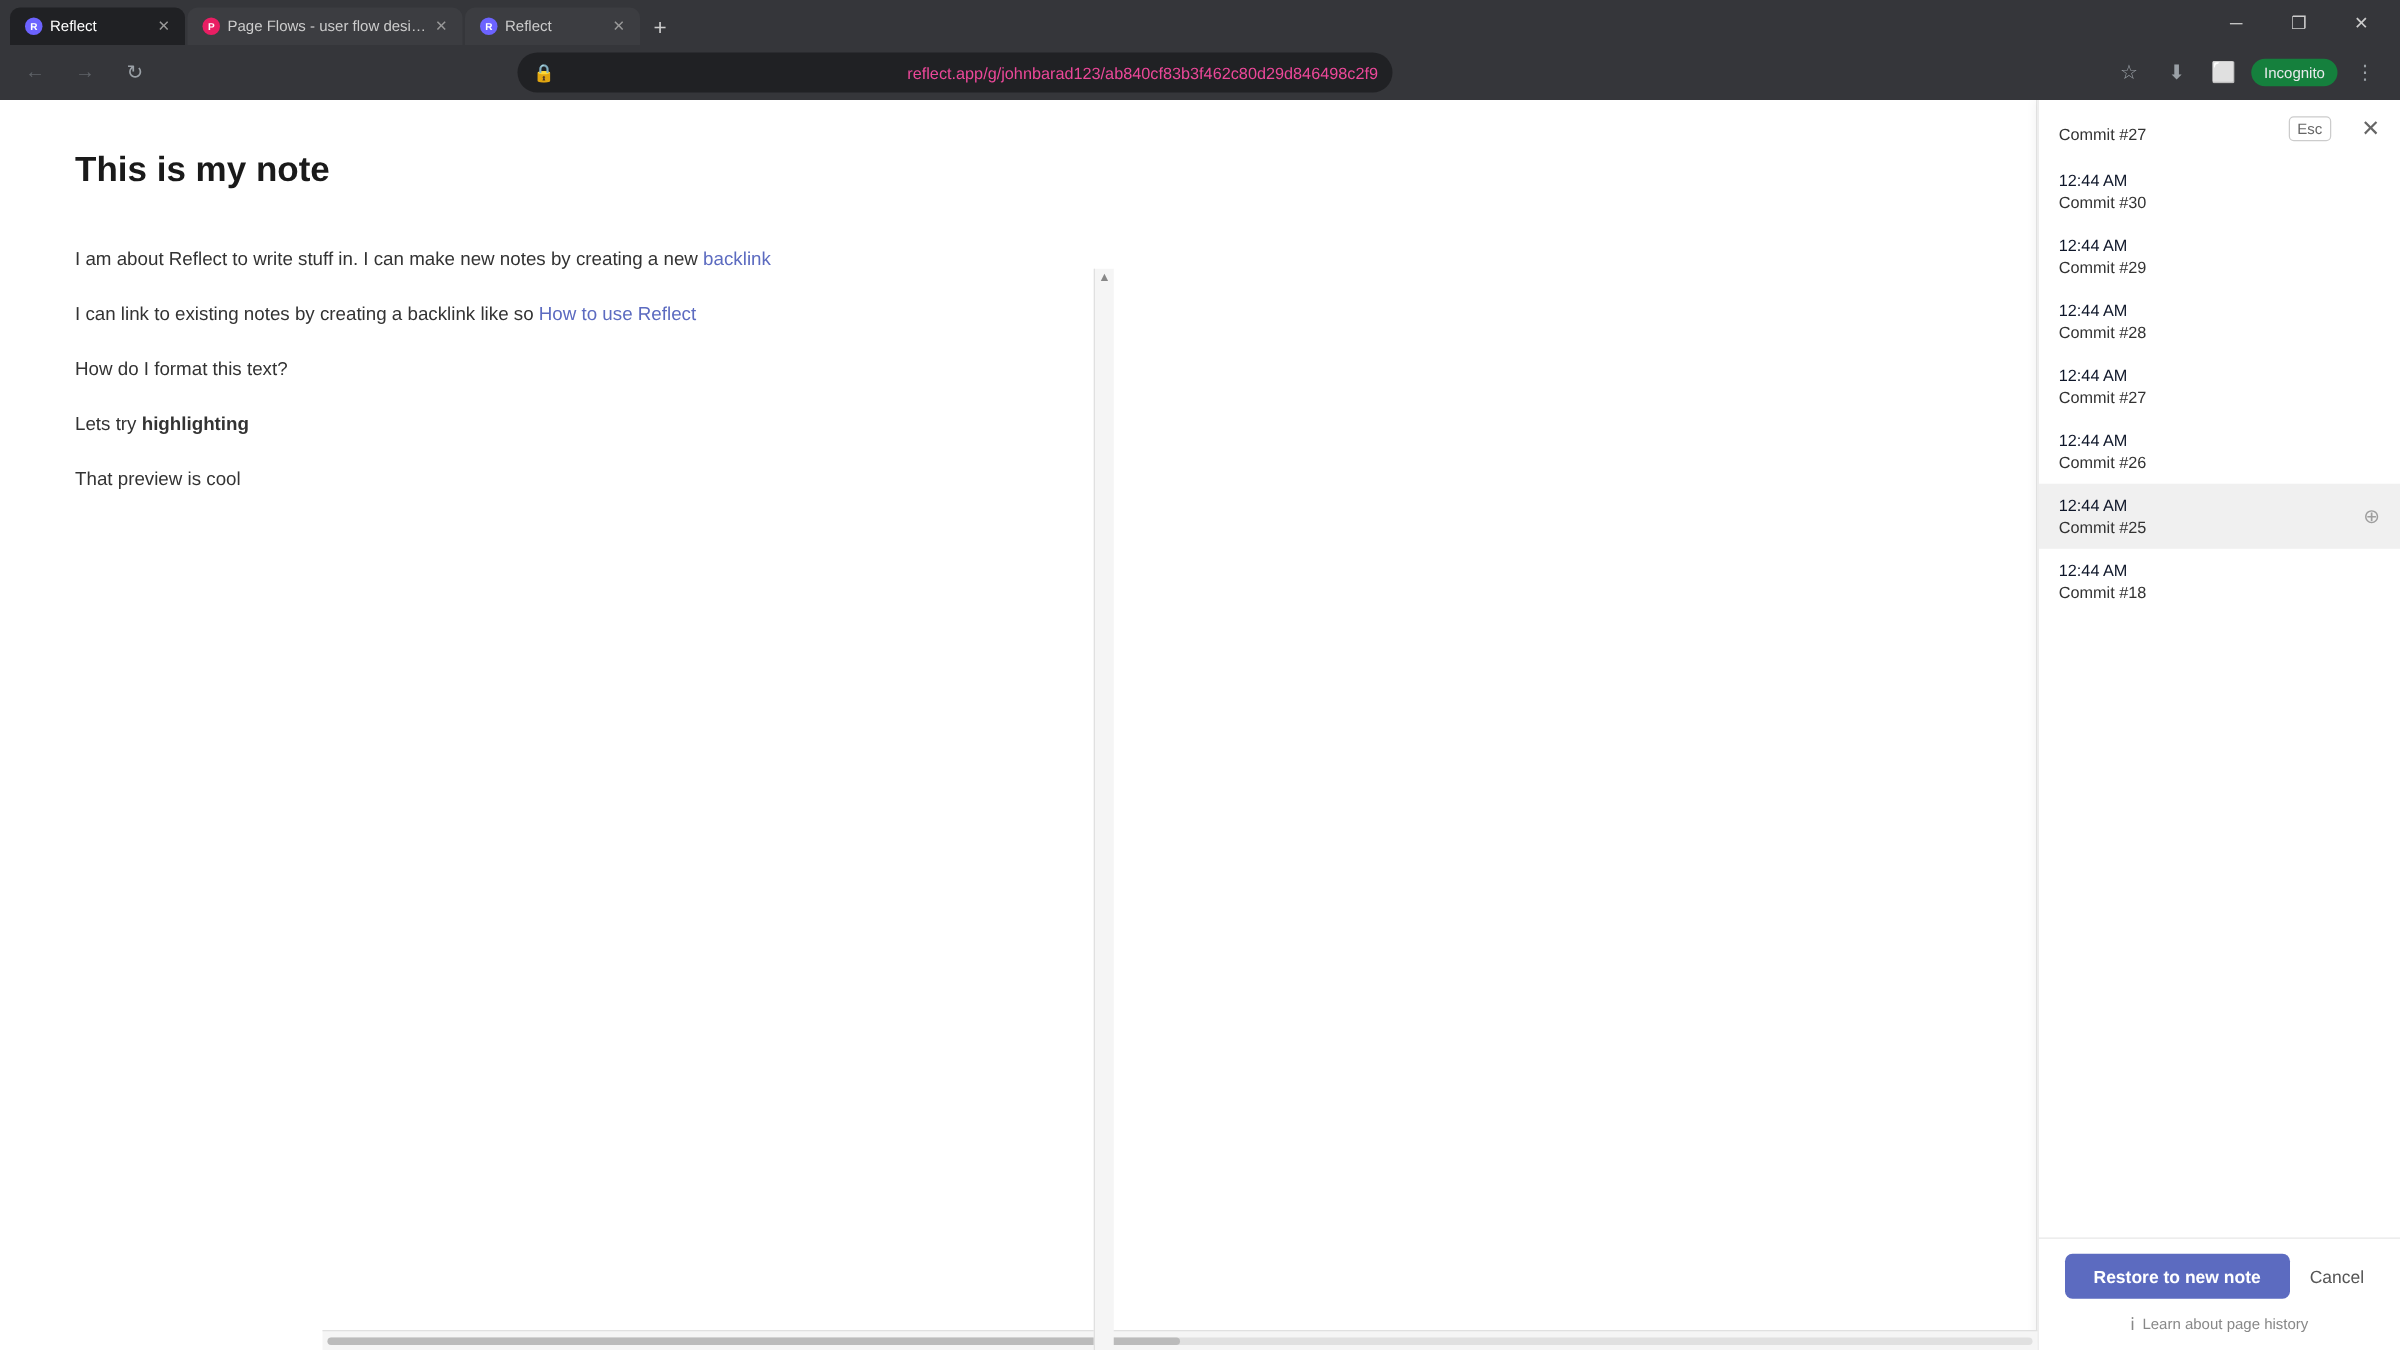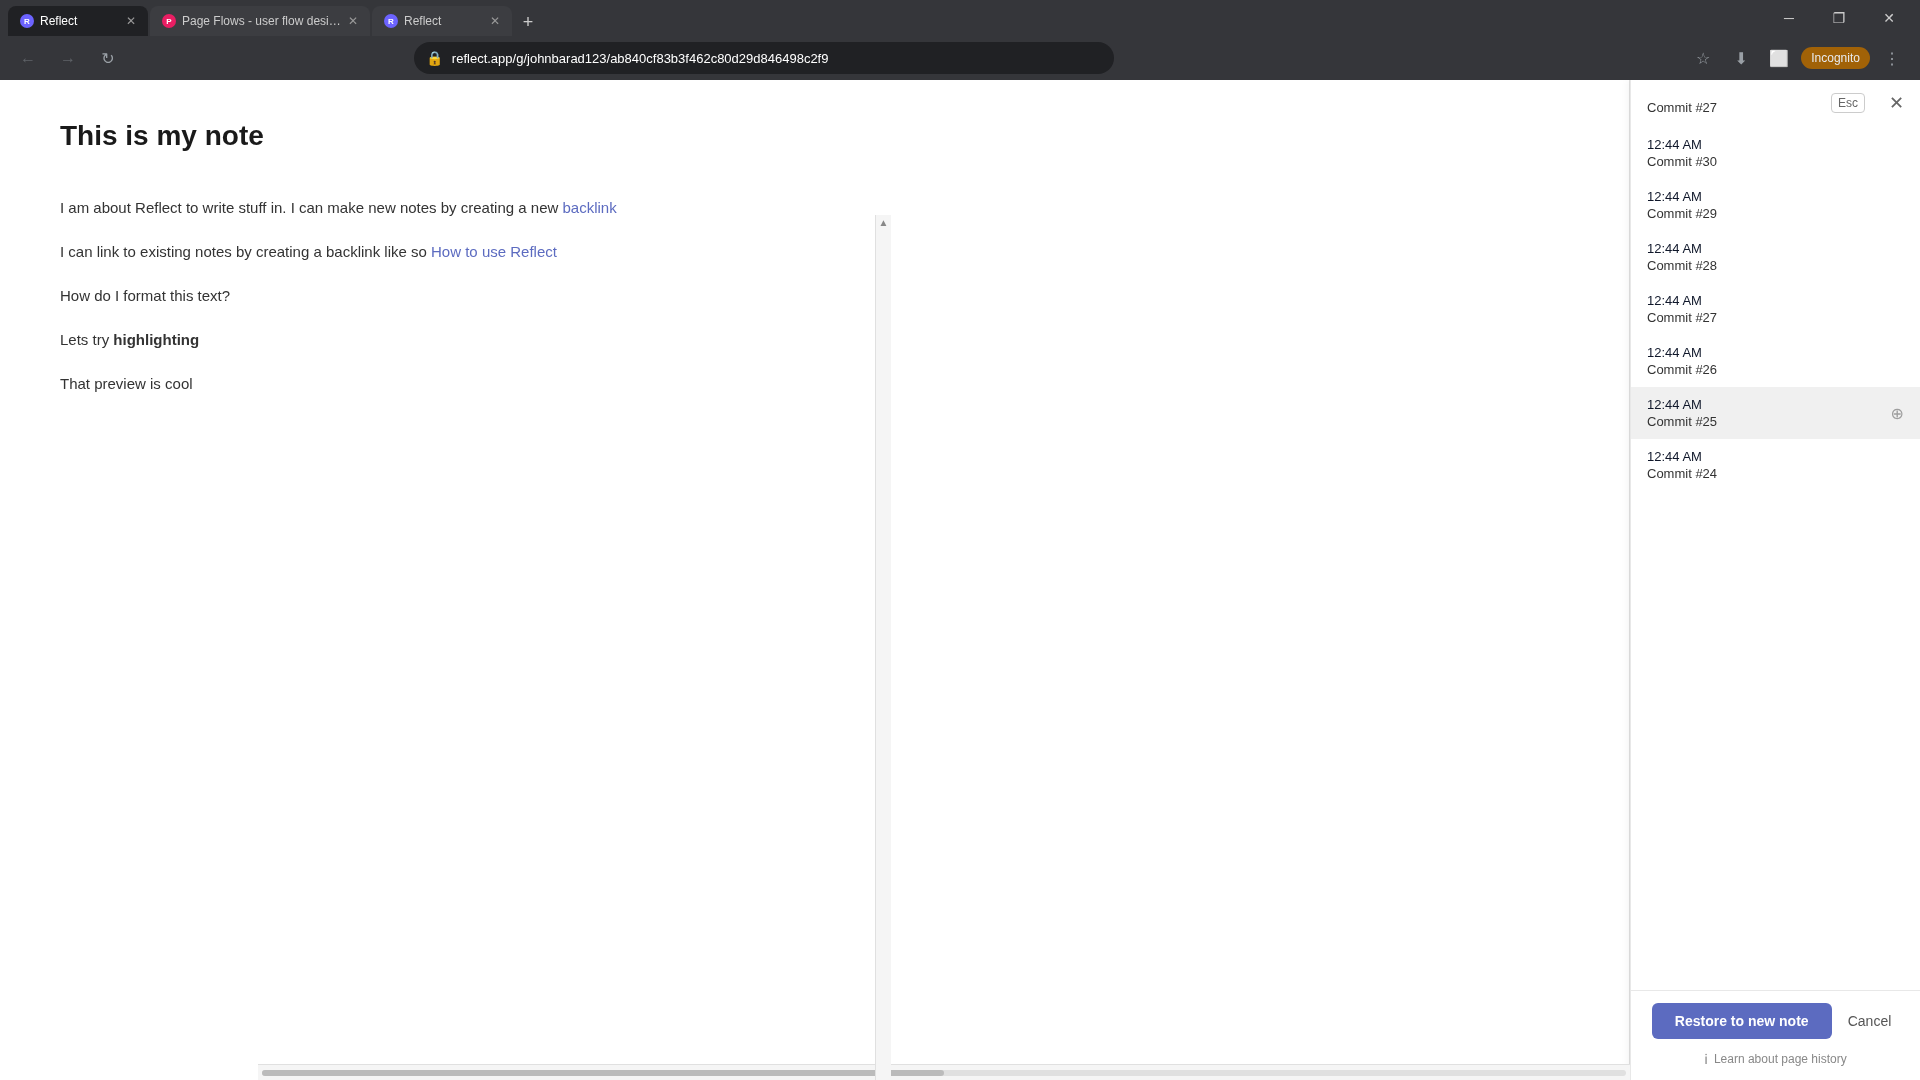--- a/index.html
+++ b/index.html
@@ -18,24 +18,24 @@
     .tab-label { flex: 1; overflow: hidden; text-overflow: ellipsis; white-space: nowrap; font-size: 12px; }
     .tab-close { font-size: 12px; color: #999; cursor: pointer; flex-shrink: 0; }
     .new-tab-btn { width: 28px; height: 28px; border-radius: 50%; background: transparent; color: #ccc; font-size: 18px; display: flex; align-items: center; justify-content: center; cursor: pointer; }
     .window-controls { display: flex; gap: 4px; margin-left: 8px; }
     .win-btn { width: 46px; height: 30px; display: flex; align-items: center; justify-content: center; color: #ccc; font-size: 14px; cursor: pointer; }
 
     .browser-toolbar { background: #35363a; height: 44px; display: flex; align-items: center; padding: 0 12px; gap: 8px; }
     .nav-btn { width: 32px; height: 32px; border-radius: 50%; display: flex; align-items: center; justify-content: center; color: #9aa0a6; cursor: pointer; font-size: 16px; }
     .nav-btn.disabled { color: #5f6368; cursor: default; }
     .address-bar { flex: 1; max-width: 700px; background: #202124; border-radius: 20px; height: 32px; display: flex; align-items: center; padding: 0 12px; gap: 8px; margin: 0 auto; }
-    .address-bar .url { color: #ffffff; font-size: 13px; flex: 1; }
+    .address-bar .url { color: #ec4899; font-size: 13px; flex: 1; text-align: right; }
     .toolbar-actions { display: flex; align-items: center; gap: 6px; margin-left: auto; }
     .toolbar-icon { width: 32px; height: 32px; border-radius: 50%; display: flex; align-items: center; justify-content: center; color: #9aa0a6; cursor: pointer; font-size: 16px; }
-    .incognito-badge { background: #a16207; color: #e8eaed; font-size: 12px; padding: 4px 10px; border-radius: 12px; cursor: pointer; }
+    .incognito-badge { background: #15803d; color: #e8eaed; font-size: 12px; padding: 4px 10px; border-radius: 12px; cursor: pointer; }
 
     
     .browser-content { flex: 1; background: #fff; display: flex; flex-direction: column; position: relative; overflow: hidden; }
 
     
     .overlay-controls { position: absolute; top: 12px; right: 16px; z-index: 100; display: flex; align-items: center; gap: 24px; }
     .esc-btn { background: transparent; border: 1px solid #ccc; border-radius: 4px; color: #666; font-size: 12px; padding: 2px 6px; cursor: pointer; }
     .overlay-close { background: transparent; border: none; color: #666; font-size: 18px; cursor: pointer; }
 
     .content-layout { display: flex; flex: 1; height: 100%; }
@@ -216,21 +216,21 @@
             <div class="history-item-info">
               <span class="history-time">12:44 AM</span>
               <span class="history-commit">Commit #25</span>
             </div>
             <span class="history-icon" style="opacity:1;">⊕</span>
           </div>
 
           <div class="history-item">
             <div class="history-item-info">
               <span class="history-time">12:44 AM</span>
-              <span class="history-commit">Commit #24</span>
+              <span class="history-commit">Commit #18</span>
             </div>
             <span class="history-icon">⊕</span>
           </div>
         </div>
 
         <div class="history-footer">
           <div class="footer-row">
             <button class="restore-btn">Restore to new note</button>
             <button class="cancel-btn">Cancel</button>
           </div>

